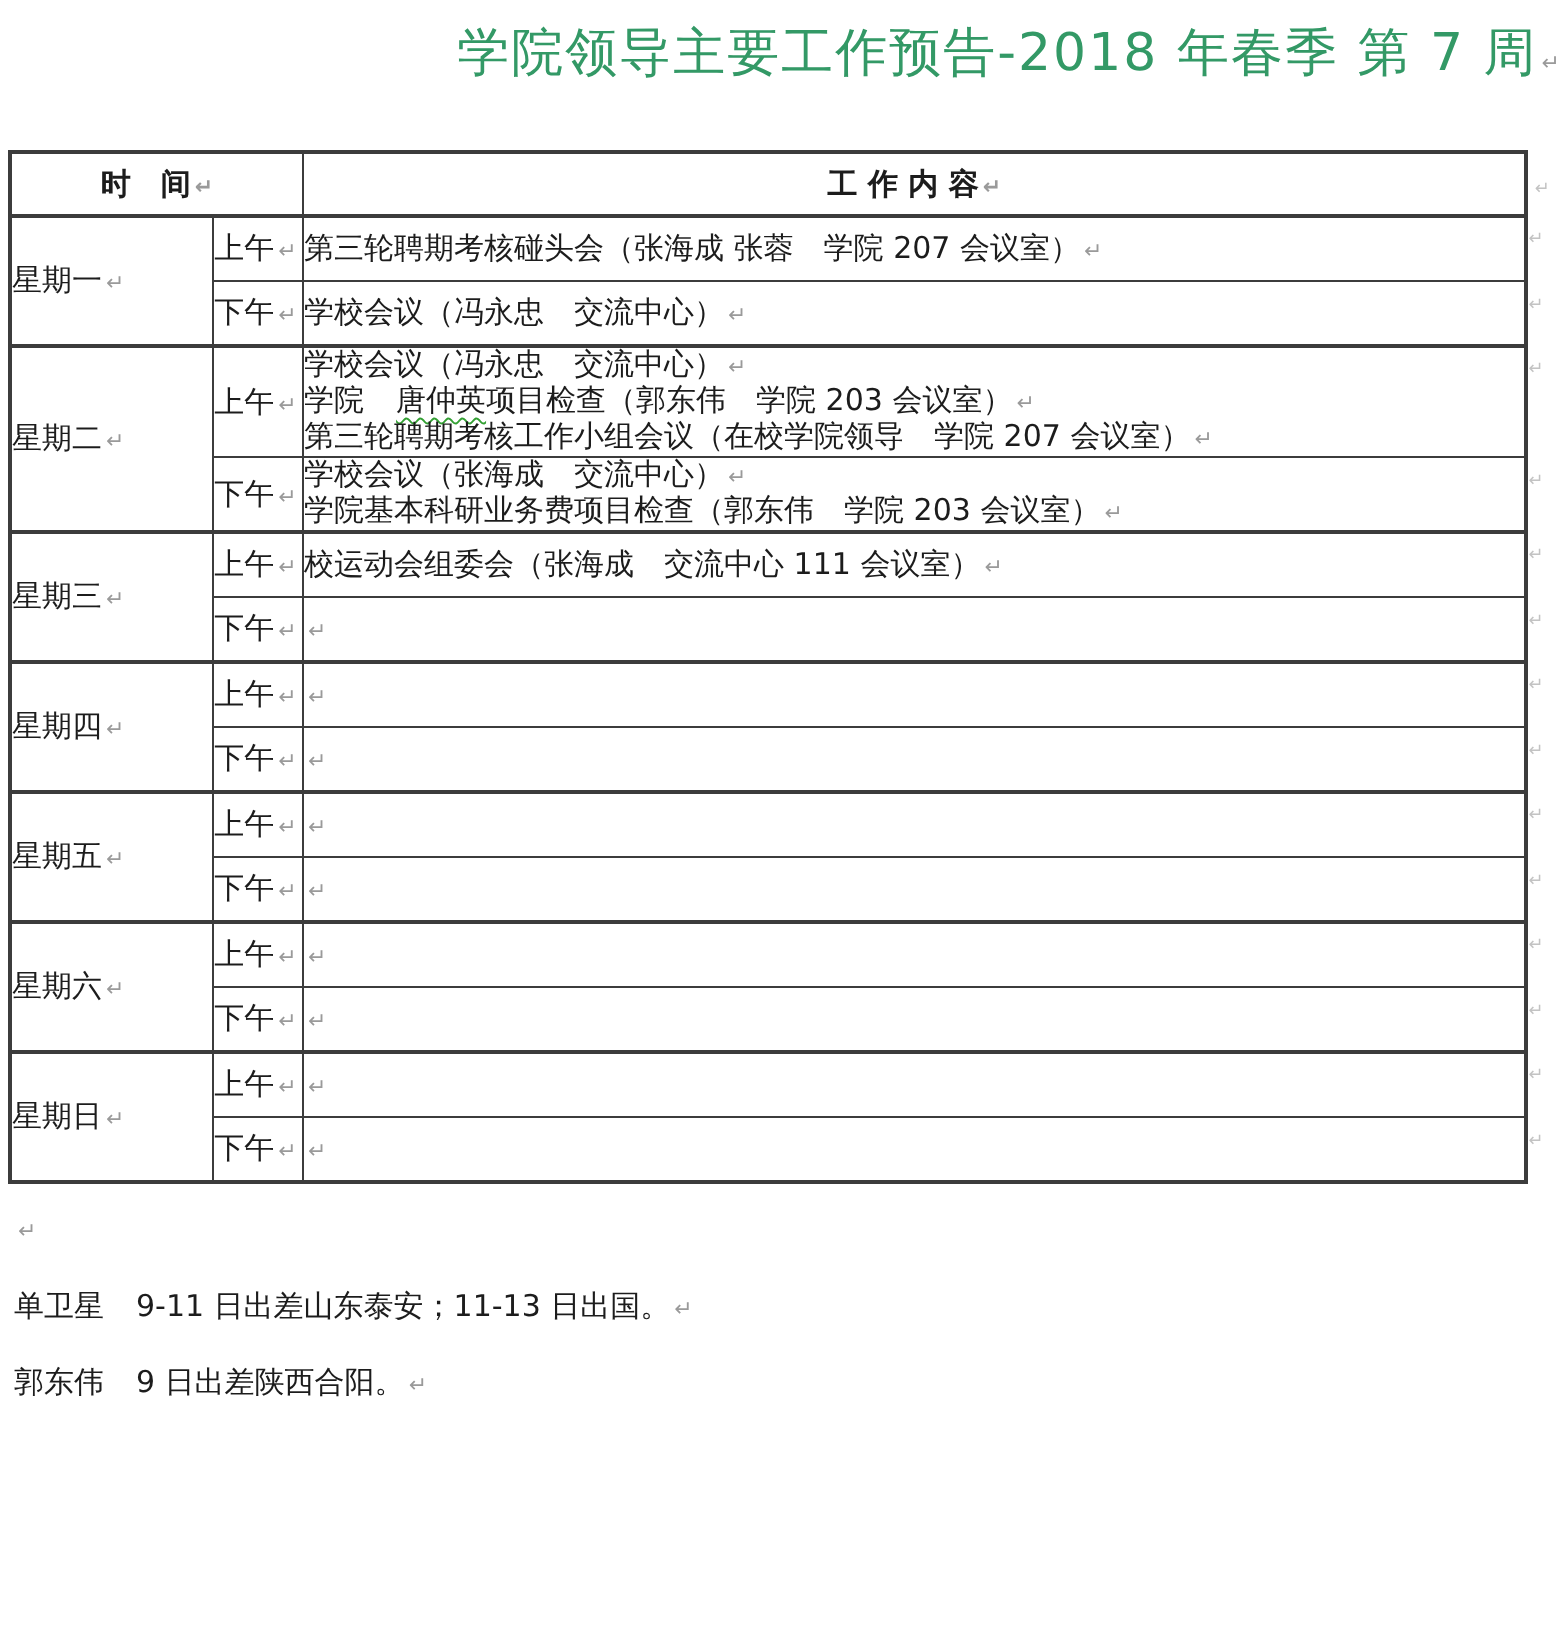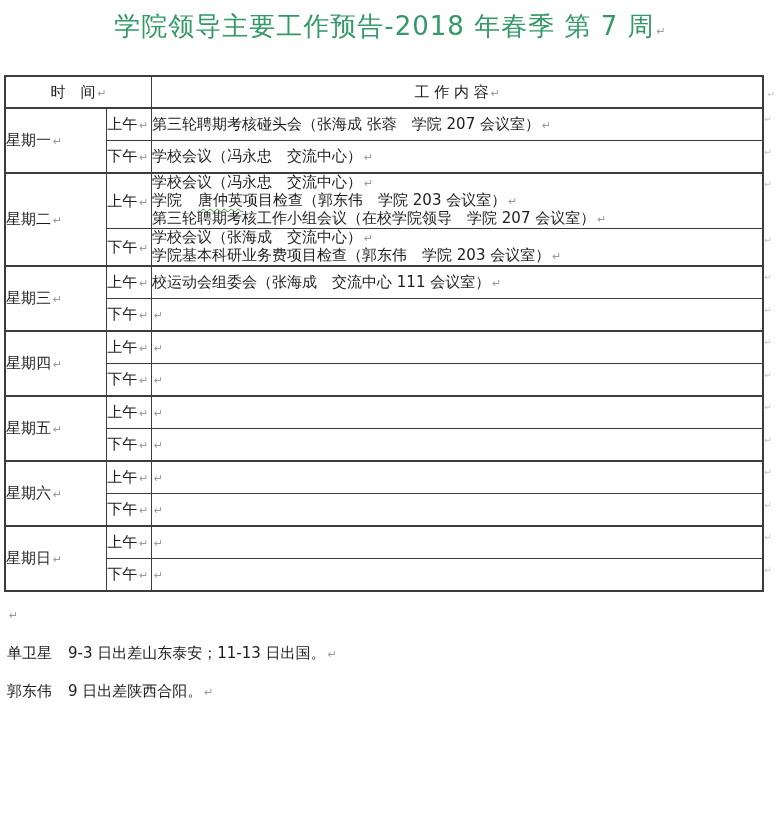--- a/index.html
+++ b/index.html
@@ -8,21 +8,21 @@
     width:780px;height:825px;
     background:#ffffff;
     font-family:"DejaVu Sans",sans-serif;
     color:#1c1c1c;
     overflow:hidden;
   }
   
   .title-row{
     padding-top:9px;
     height:36px;
-    text-align:center;
+    text-align:right;
     white-space:nowrap;
   }
   .doc-title{
     font-size:26px;
     font-weight:400;
     letter-spacing:1px;
     color:var(--title-color,#339966);
   }
   .title-mark{font-size:12px;}
   
@@ -44,21 +44,21 @@
   .schedule col.c-content{width:620px;}
   .schedule col.c-end{width:16px;}
   .schedule th,.schedule td{
     padding:0;
     font-weight:400;
     font-size:15px;
     color:#1c1c1c;
   }
   .schedule .b{border:1px solid var(--border-color,#3c3c3c);}
   
-  .schedule thead .b{border-top-width:2px;height:30px;}
+  .schedule thead .b{border-top-width:2px;height:30px;font-weight:bold;}
   .schedule .col-left{border-left-width:2px;}
   .schedule .th-content,.schedule .content-cell{border-right-width:2px;}
   .schedule tr.day-start > .b{border-top-width:2px;}
   .schedule .bottom-thick{border-bottom-width:2px;}
   .schedule th{text-align:center;vertical-align:middle;}
   .day-cell{vertical-align:middle;padding-left:3px;white-space:nowrap;}
   .period-cell{vertical-align:middle;padding-left:5px;height:31px;white-space:nowrap;}
   .content-cell{vertical-align:middle;padding:2px 0 2px 4px;}
   .schedule-line{line-height:17px;white-space:nowrap;}
   .rowend-cell{border:none;vertical-align:top;padding:7px 0 0 4px;}
@@ -208,17 +208,17 @@
             <div class="schedule-line"><span class="pmark">↵</span></div>
           </td>
           <td class="rowend-cell"><span class="endmark">↵</span></td>
         </tr>
       </tbody>
   </table>
 
   <div class="empty-para"><span class="pmark">↵</span></div>
 
   <div class="notes">
-      <div class="note"><span class="note-name">单卫星</span><span class="note-detail">9-3 日出差山东泰安；11-13 日出国。</span><span class="pmark">↵</span></div>
+      <div class="note"><span class="note-name">单卫星</span><span class="note-detail">9-11 日出差山东泰安；11-13 日出国。</span><span class="pmark">↵</span></div>
       <div class="note"><span class="note-name">郭东伟</span><span class="note-detail">9 日出差陕西合阳。</span><span class="pmark">↵</span></div>
     </div>
 
 </div>
 
 </body></html>

